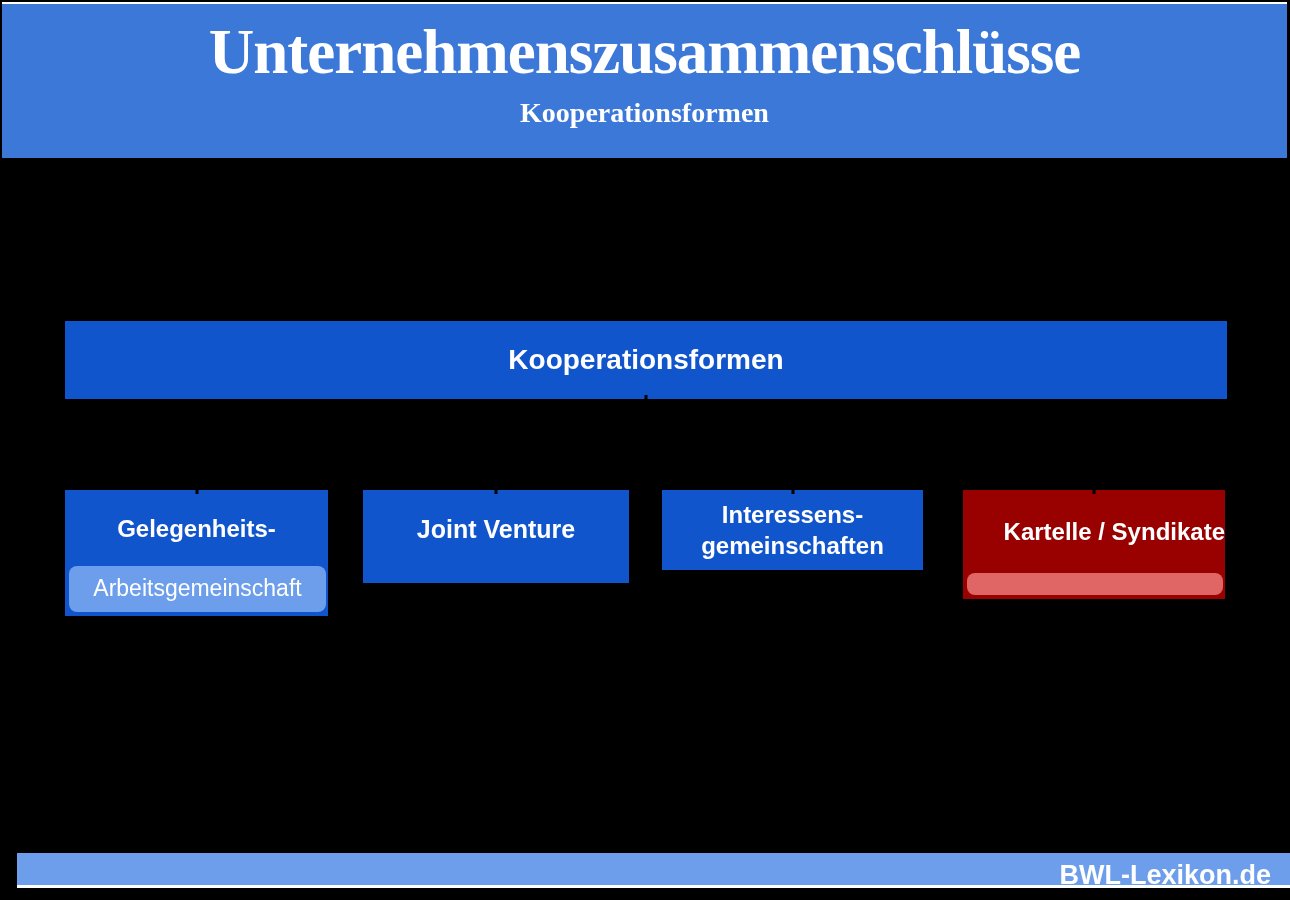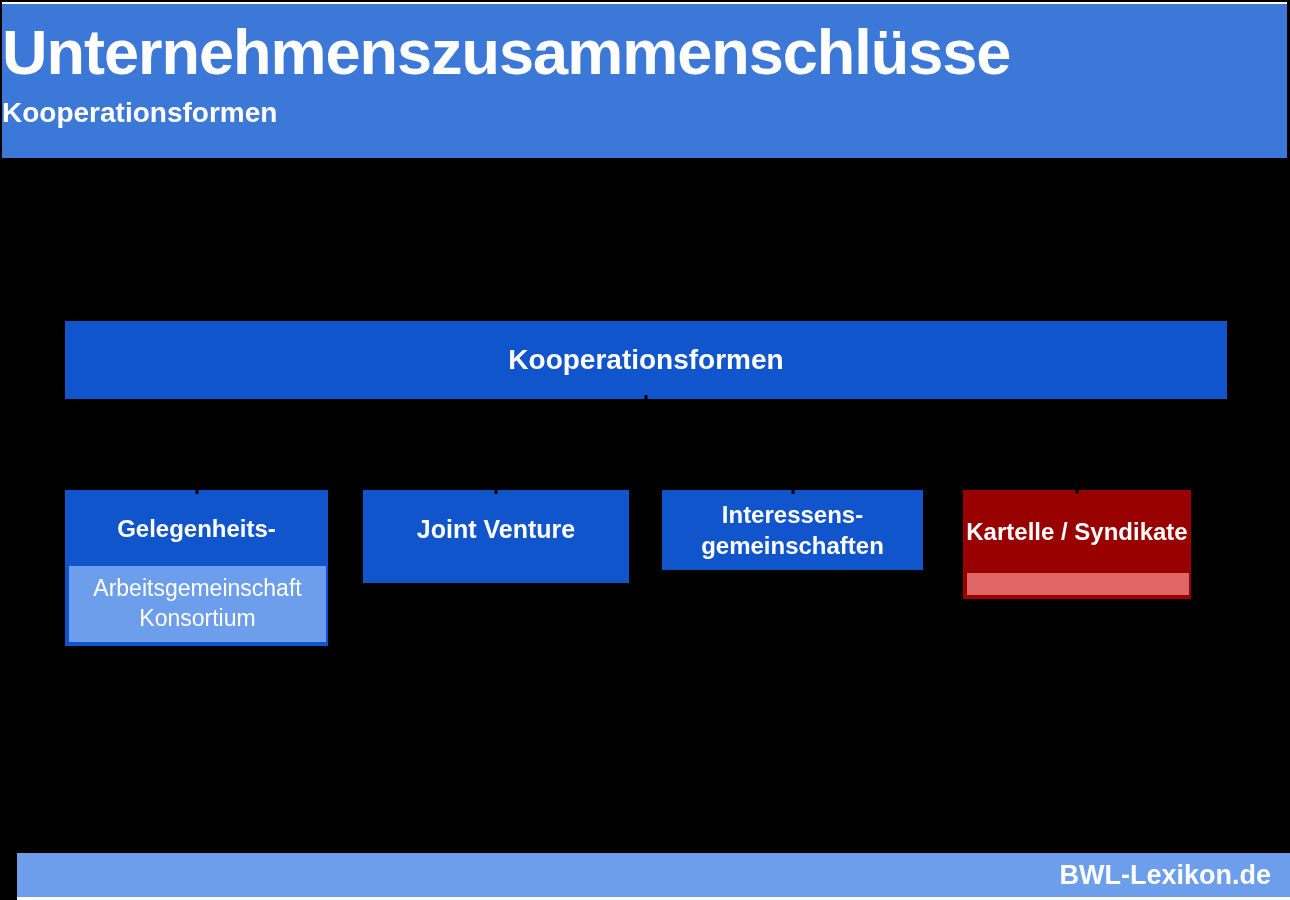--- a/index.html
+++ b/index.html
@@ -20,21 +20,22 @@
   
   .header {
     position: absolute;
     top: 2px;
     left: 2px;
     right: 3px;
     height: 156px;
     box-sizing: border-box;
     background: #3c78d8;
     border-top: 2px solid #ffffff;
-    text-align: left;
+    text-align: center;
+    font-family: Liberation Serif, serif;
   }
   .header .title {
     margin-top: 15px;
     font-size: 63px;
     font-weight: bold;
     line-height: 1.05;
     letter-spacing: -1px;
   }
   .header .subtitle {
     margin-top: 12px;
@@ -83,45 +84,46 @@
     font-weight: bold;
     font-size: 24px;
     line-height: 31px;
   }
   .node1 { left: 65px;  width: 263px; }
   .node1 .node-title { height: 76px; }
   .node2 { left: 363px; width: 266px; height: 93px; }
   .node2 .node-title { height: 79px; font-size: 25px; }
   .node3 { left: 662px; width: 261px; height: 80px; }
   .node3 .node-title { height: 80px; }
-  .node4 { left: 963px; width: 228px; background: #990000; }
+  .node4 { left: 963px; width: 262px; background: #990000; text-align: right; }
   .node4 .node-title { height: 83px; }
 
   .subbox {
     margin: 0 2px 4px 4px;
     background: #6d9eeb;
     font-size: 23px;
     font-weight: normal;
     line-height: 30px;
     padding: 7px 0 9px 0;
+    border-radius: 8px;
   }
   .node4 .subbox {
     background: #e06666;
     font-size: 22px;
     line-height: 29px;
     padding: 10px 0 12px 0;
   }
 
   
   .footer {
     position: absolute;
     left: 17px;
     right: 0;
     top: 853px;
-    height: 47px;
+    height: 35px;
     box-sizing: border-box;
     background: #6d9eeb;
     border-bottom: 3px solid #ffffff;
     text-align: right;
     padding-right: 19px;
     font-size: 27px;
     font-weight: bold;
     line-height: 44px;
   }
 </style>
@@ -140,21 +142,20 @@
     <span class="notch notch-bottom"></span>
   </div>
 
   <div class="node node1">
     <span class="notch notch-top"></span>
     <div class="node-title">
       <div>Gelegenheits-</div>
     </div>
     <div class="subbox">
       <div>Arbeitsgemeinschaft</div>
-      <div>Konsortium</div>
     </div>
   </div>
 
   <div class="node node2">
     <span class="notch notch-top"></span>
     <div class="node-title">
       <div>Joint Venture</div>
     </div>
   </div>
 

